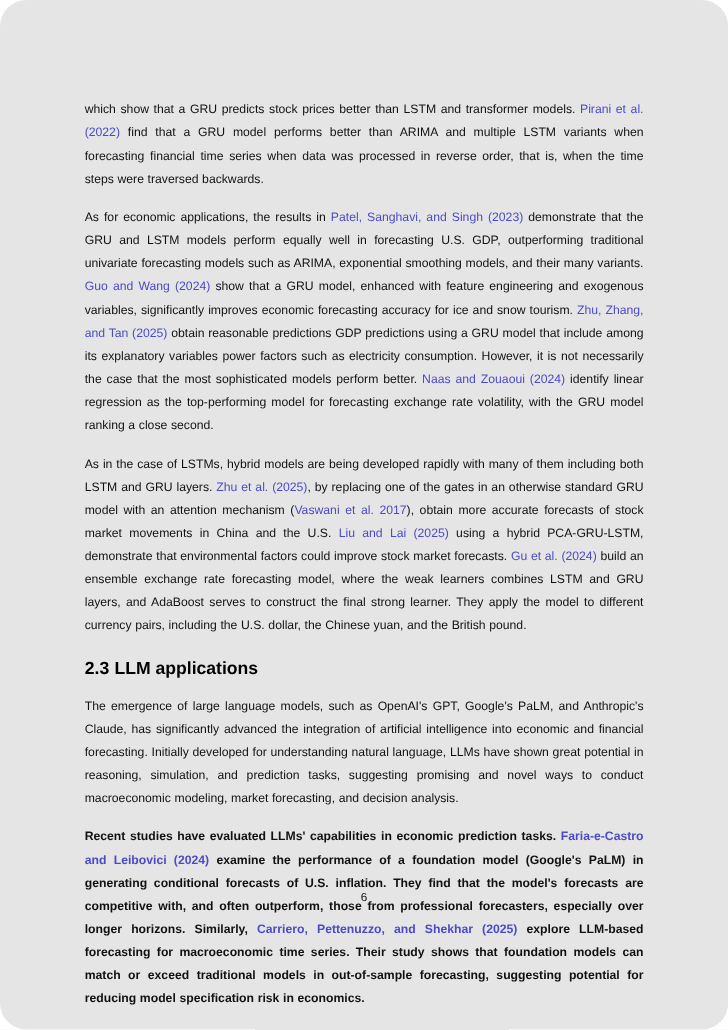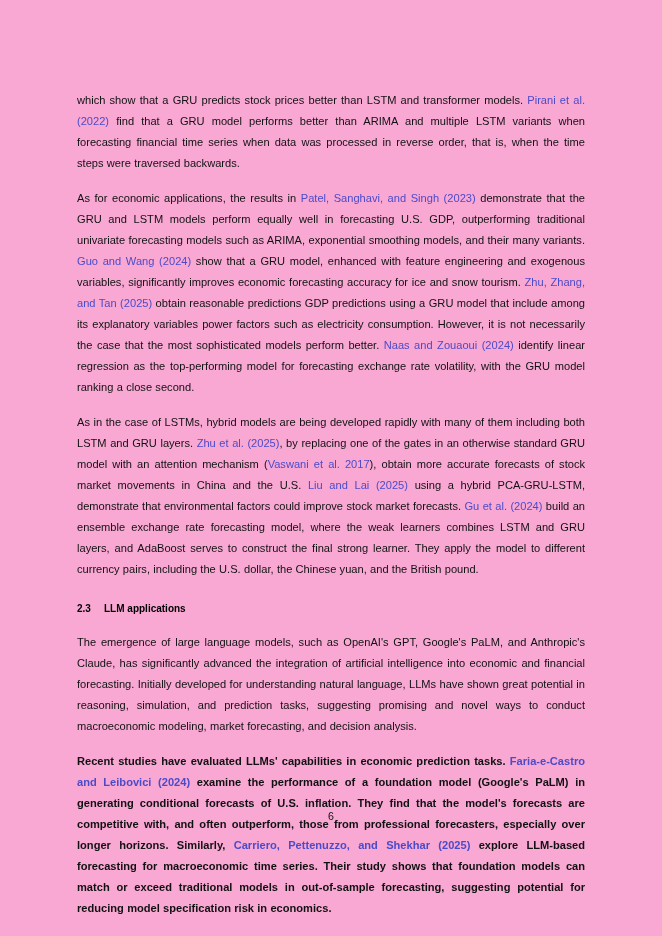--- a/index.html
+++ b/index.html
@@ -12,22 +12,23 @@
     width: 662px;
     height: 936px;
     font-family: "Liberation Sans", sans-serif;
     color: #111111;
     -webkit-font-smoothing: antialiased;
   }
   .page {
     position: relative;
     width: 662px;
     height: 936px;
-    background: #f9a8d4;
+    background: #e5e5e5;
     box-sizing: border-box;
+    border-radius: 24px;
   }
   .content {
     position: absolute;
     left: 77px;
     top: 90px;
     width: 508px;
   }
   p.para {
     margin: 0 0 14px 0;
     font-size: 11.1px;
@@ -37,21 +38,21 @@
     color: #111111;
     hyphens: none;
     word-spacing: 0.02em;
   }
   p.para:last-of-type {
     margin-bottom: 0;
     font-weight: bold;
   }
   h2.section-heading {
     margin: 20px 0 15px 0;
-    font-size: 10px;
+    font-size: 16px;
     line-height: 17px;
     font-weight: bold;
     color: #000000;
   }
   h2.section-heading .sec-num {
     display: inline-block;
     min-width: 27px;
   }
   .cite {
     color: #4b4bc8;

